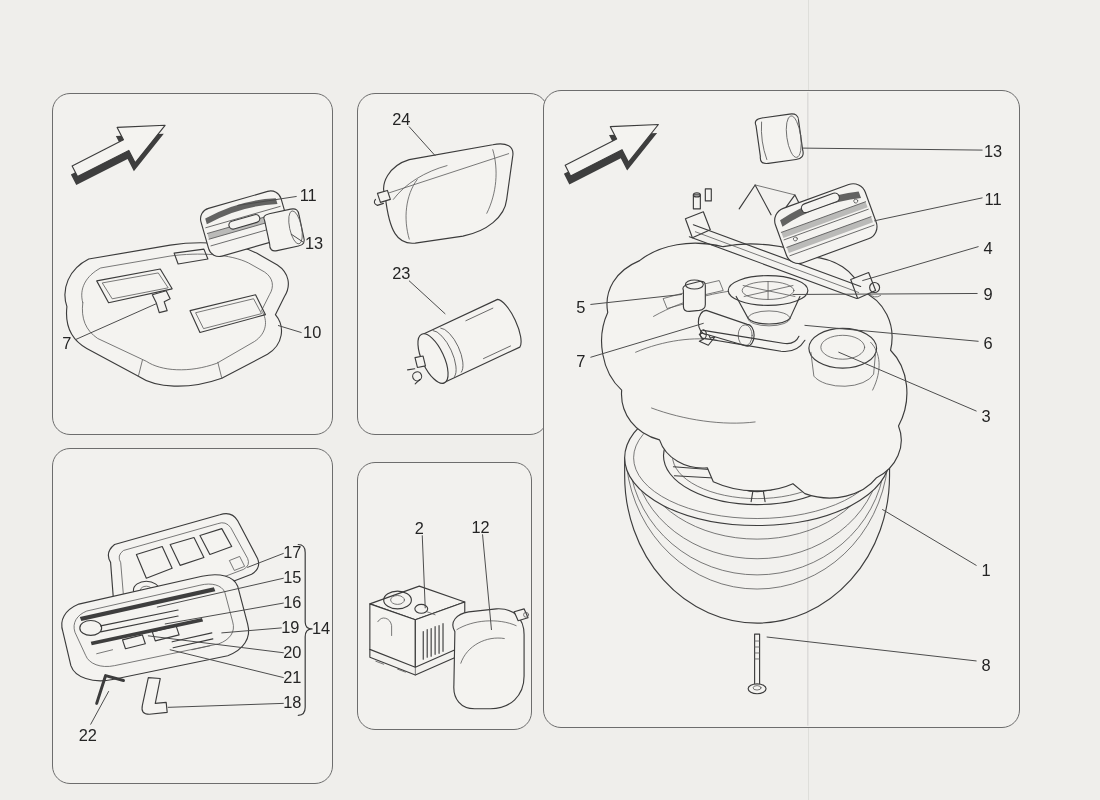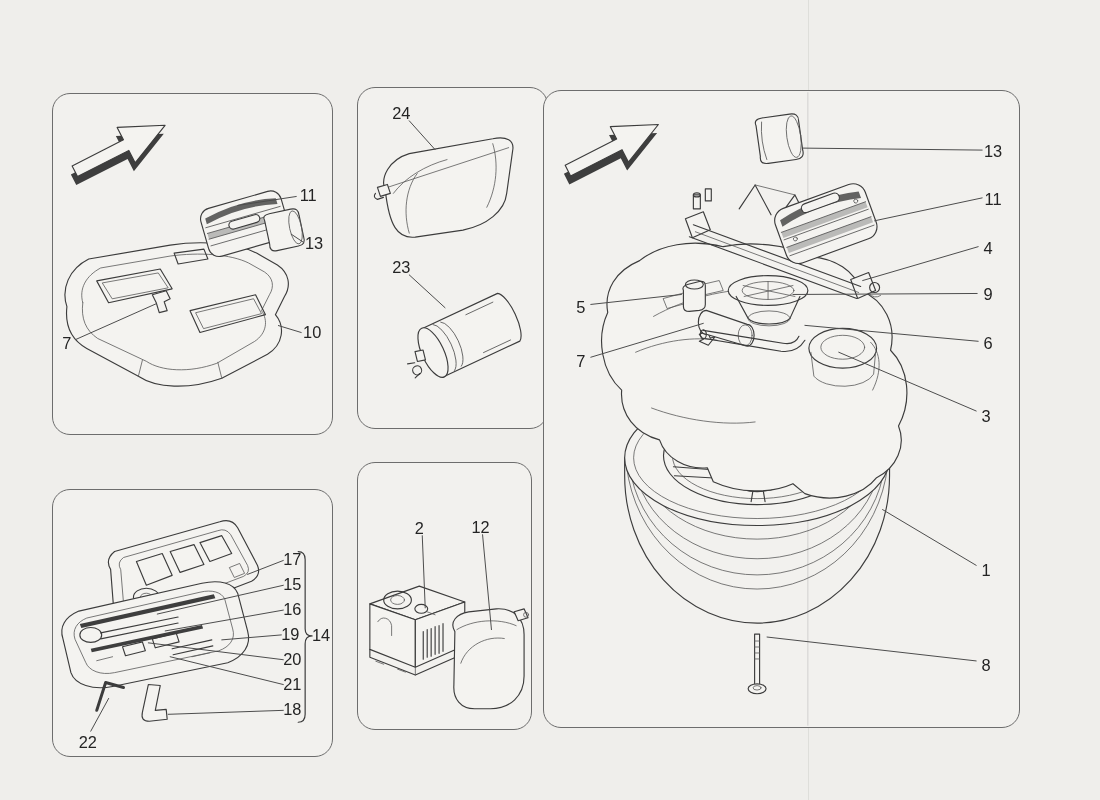--- a/index.html
+++ b/index.html
@@ -73,21 +73,21 @@
       <path class="leader" d="M252 149 L240 141"></path>
       <path class="leader" d="M250 240 L227 233"></path>
       <path class="leader" d="M23 247 L104 211"></path>
       <text class="lbl" x="257" y="102" text-anchor="middle" dominant-baseline="central">11</text>
       <text class="lbl" x="263" y="150" text-anchor="middle" dominant-baseline="central">13</text>
       <text class="lbl" x="261" y="240" text-anchor="middle" dominant-baseline="central">10</text>
       <text class="lbl" x="14" y="251" text-anchor="middle" dominant-baseline="central">7</text>
     </svg>
   </div>
 
-  <div class="panel" style="left:357px;top:87px;width:191px;height:342px">
+  <div class="panel" style="left:357px;top:93px;width:191px;height:342px">
     <svg viewBox="0 0 175 342">
 
       <g transform="translate(8,42)">
         <path class="artf" d="M12 62 C6 48 16 30 36 24 L120 9 C134 6 142 11 140 21 L134 64 C132 82 114 96 90 101 L42 108 C24 110 16 96 12 62 Z"></path>
         <path class="thin" d="M14 58 L136 18"></path>
         <path class="thin" d="M20 64 C32 48 52 36 74 30"></path>
         <path class="thin" d="M36 104 C30 84 32 60 44 44"></path>
         <path class="thin" d="M120 14 C126 34 124 58 114 78"></path>
         <path class="artf" d="M4 58 l10 -3 l3 9 l-10 3 Z"></path>
         <path class="art" d="M2 64 q-3 4 2 6 l6 -2"></path>
@@ -242,21 +242,21 @@
       <text class="lbl" x="446" y="204" text-anchor="middle" dominant-baseline="central">9</text>
       <text class="lbl" x="37" y="217" text-anchor="middle" dominant-baseline="central">5</text>
       <text class="lbl" x="446" y="253" text-anchor="middle" dominant-baseline="central">6</text>
       <text class="lbl" x="37" y="271" text-anchor="middle" dominant-baseline="central">7</text>
       <text class="lbl" x="444" y="326" text-anchor="middle" dominant-baseline="central">3</text>
       <text class="lbl" x="444" y="481" text-anchor="middle" dominant-baseline="central">1</text>
       <text class="lbl" x="444" y="576" text-anchor="middle" dominant-baseline="central">8</text>
     </svg>
   </div>
 
-  <div class="panel" style="left:52px;top:489px;width:281px;height:268px">
+  <div class="panel" style="left:52px;top:448px;width:281px;height:336px">
     <svg viewBox="0 0 281 268">
 
       <g>
         <path class="artf" d="M58 80 Q52 70 62 62 L168 32 Q180 28 186 38 L206 76 Q210 86 200 92 L80 138 Q68 142 62 132 Z"></path>
         <path class="thin" d="M68 80 Q64 73 71 68 L166 41 Q174 38 179 45 L196 76 Q199 83 192 87 L84 128 Q76 131 72 124 Z"></path>
         <path class="art" d="M84 72 L110 64 L120 86 L94 96 Z M118 62 L142 55 L152 75 L128 83 Z M148 53 L170 46 L180 64 L158 72 Z"></path>
         <ellipse class="art" cx="94" cy="108" rx="13" ry="9"></ellipse>
         <ellipse class="thin" cx="94" cy="108" rx="6" ry="4"></ellipse>
         <path class="thin" d="M178 78 l10 -4 l5 10 l-10 4 Z"></path>
       </g>

